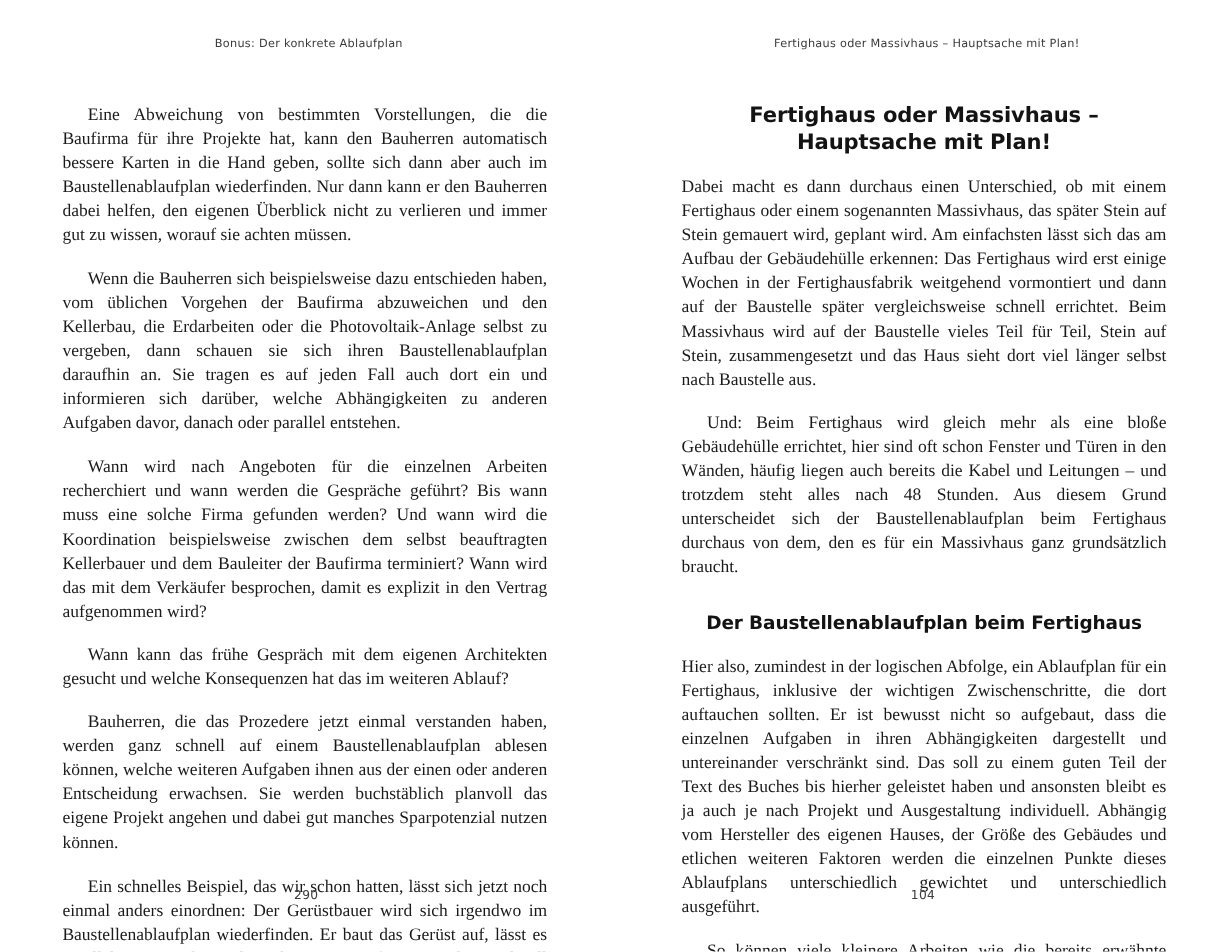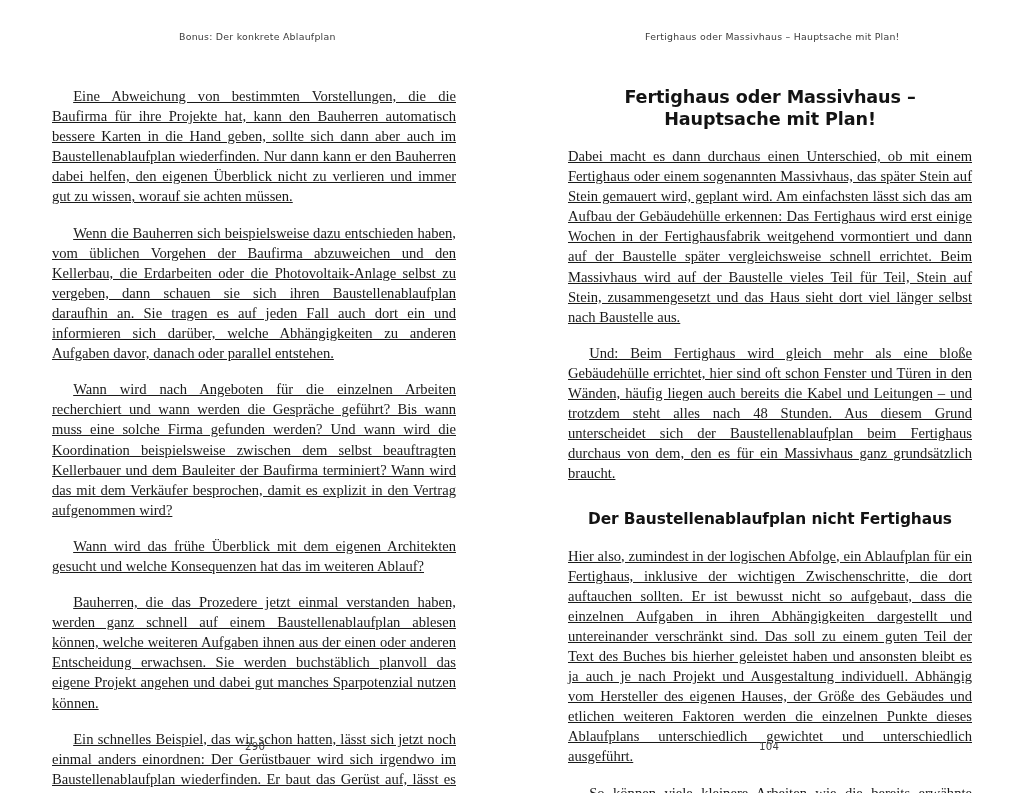--- a/index.html
+++ b/index.html
@@ -63,21 +63,20 @@
   }
 
   p.para {
     margin: 0;
     text-align: justify;
     text-justify: inter-word;
     font-size: 14.6px;
     line-height: 20.1px;
     text-indent: 1.45em;
     hyphens: manual;
-    text-decoration: underline;
     -webkit-hyphens: manual;
   }
   p.para.no-indent {
     text-indent: 0;
   }
   p.para + p.para {
     margin-top: 16px;
   }
 
   
@@ -120,40 +119,40 @@
 <div class="spread">
 
   <div class="page page-left">
 
     <div class="running-head">Bonus: Der konkrete Ablaufplan</div>
 
     <div class="textblock">
       <p class="para">Eine Abweichung von bestimmten Vorstellungen, die die Baufirma für ihre Projekte hat, kann den Bauherren automatisch bessere Karten in die Hand geben, sollte sich dann aber auch im Baustellenablaufplan wiederfinden. Nur dann kann er den Bauherren dabei helfen, den eigenen Überblick nicht zu verlieren und immer gut zu wissen, worauf sie achten müssen.</p>
       <p class="para">Wenn die Bauherren sich beispielsweise dazu entschieden haben, vom üblichen Vorgehen der Baufirma abzuweichen und den Kellerbau, die Erdarbeiten oder die Photovoltaik-Anlage selbst zu vergeben, dann schauen sie sich ihren Baustellenablaufplan daraufhin an. Sie tragen es auf jeden Fall auch dort ein und informieren sich darüber, welche Abhängigkeiten zu anderen Aufgaben davor, danach oder parallel entstehen.</p>
       <p class="para">Wann wird nach Angeboten für die einzelnen Arbeiten recherchiert und wann werden die Gespräche geführt? Bis wann muss eine solche Firma gefunden werden? Und wann wird die Koordination beispielsweise zwischen dem selbst beauftragten Kellerbauer und dem Bauleiter der Baufirma terminiert? Wann wird das mit dem Verkäufer besprochen, damit es explizit in den Vertrag aufgenommen wird?</p>
-      <p class="para">Wann wird das frühe Überblick mit dem eigenen Architekten gesucht und welche Konsequenzen hat das im weiteren Ablauf?</p>
+      <p class="para">Wann kann das frühe Gespräch mit dem eigenen Architekten gesucht und welche Konsequenzen hat das im weiteren Ablauf?</p>
       <p class="para">Bauherren, die das Prozedere jetzt einmal verstanden haben, werden ganz schnell auf einem Baustellenablaufplan ablesen können, welche weiteren Aufgaben ihnen aus der einen oder anderen Entscheidung erwachsen. Sie werden buchstäblich planvoll das eigene Projekt angehen und dabei gut manches Sparpotenzial nutzen können.</p>
       <p class="para">Ein schnelles Beispiel, das wir schon hatten, lässt sich jetzt noch einmal anders einordnen: Der Gerüstbauer wird sich irgendwo im Baustellenablaufplan wiederfinden. Er baut das Gerüst auf, lässt es parallel zur Zeitschiene der Arbeiten am Außenputz stehen und will es dann irgendwann wieder abbauen. Wenn er nicht explizit sagt, wann er das tut, könnten die Bauherren das eigenverantwortlich nachfragen und sich zusichern lassen. Sie wollen ja womöglich erreichen, dass die Leute von der Photovoltaik-Firma das Gerüst auch nutzen können. So etwas sollte beim bereits terminierten nächsten Gespräch mit der Baufirma unbedingt in den Vertrag!</p>
     </div>
 
     <div class="folio">290</div>
   </div>
 
   <div class="page page-right">
 
     <div class="running-head">Fertighaus oder Massivhaus – Hauptsache mit Plan!</div>
 
     <div class="textblock">
 
       <h1 class="chapter-title">Fertighaus oder Massivhaus – Hauptsache mit Plan!</h1>
 
       <p class="para no-indent">Dabei macht es dann durchaus einen Unterschied, ob mit einem Fertighaus oder einem sogenannten Massivhaus, das später Stein auf Stein gemauert wird, geplant wird. Am einfachsten lässt sich das am Aufbau der Gebäudehülle erkennen: Das Fertighaus wird erst einige Wochen in der Fertighausfabrik weitgehend vormontiert und dann auf der Baustelle später vergleichsweise schnell errichtet. Beim Massivhaus wird auf der Baustelle vieles Teil für Teil, Stein auf Stein, zusammengesetzt und das Haus sieht dort viel länger selbst nach Baustelle aus.</p>
       <p class="para">Und: Beim Fertighaus wird gleich mehr als eine bloße Gebäudehülle errichtet, hier sind oft schon Fenster und Türen in den Wänden, häufig liegen auch bereits die Kabel und Leitungen – und trotzdem steht alles nach 48 Stunden. Aus diesem Grund unterscheidet sich der Baustellenablaufplan beim Fertighaus durchaus von dem, den es für ein Massivhaus ganz grundsätzlich braucht.</p>
 
-      <h2 class="section-title">Der Baustellenablaufplan nicht Fertighaus</h2>
+      <h2 class="section-title">Der Baustellenablaufplan beim Fertighaus</h2>
 
       <p class="para no-indent">Hier also, zumindest in der logischen Abfolge, ein Ablaufplan für ein Fertighaus, inklusive der wichtigen Zwischenschritte, die dort auftauchen sollten. Er ist bewusst nicht so aufgebaut, dass die einzelnen Aufgaben in ihren Abhängigkeiten dargestellt und untereinander verschränkt sind. Das soll zu einem guten Teil der Text des Buches bis hierher geleistet haben und ansonsten bleibt es ja auch je nach Projekt und Ausgestaltung individuell. Abhängig vom Hersteller des eigenen Hauses, der Größe des Gebäudes und etlichen weiteren Faktoren werden die einzelnen Punkte dieses Ablaufplans unterschiedlich gewichtet und unterschiedlich ausgeführt.</p>
       <p class="para">So können viele kleinere Arbeiten wie die bereits erwähnte Sauberkeitsschicht, sowohl vom Tiefbauer als auch vom Kellerbauer (oder dem Bodenplattenbauer) übernommen werden und müssten entsprechend zugeordnet werden. Die Photovoltaik-Anlage kann relativ früh im Prozess, direkt nach Aufbau des Hauses, erfolgen oder auch ein halbes Jahr später. Einiges bleibt grundsätzlich flexibel, sollte durch die Bauherren aber natürlich beim eigenen Projekt umso nachdrücklicher festgelegt und mit Verantwortlichkeiten versehen werden!</p>
     </div>
 
     <div class="folio">104</div>
   </div>
 
 </div>
 

